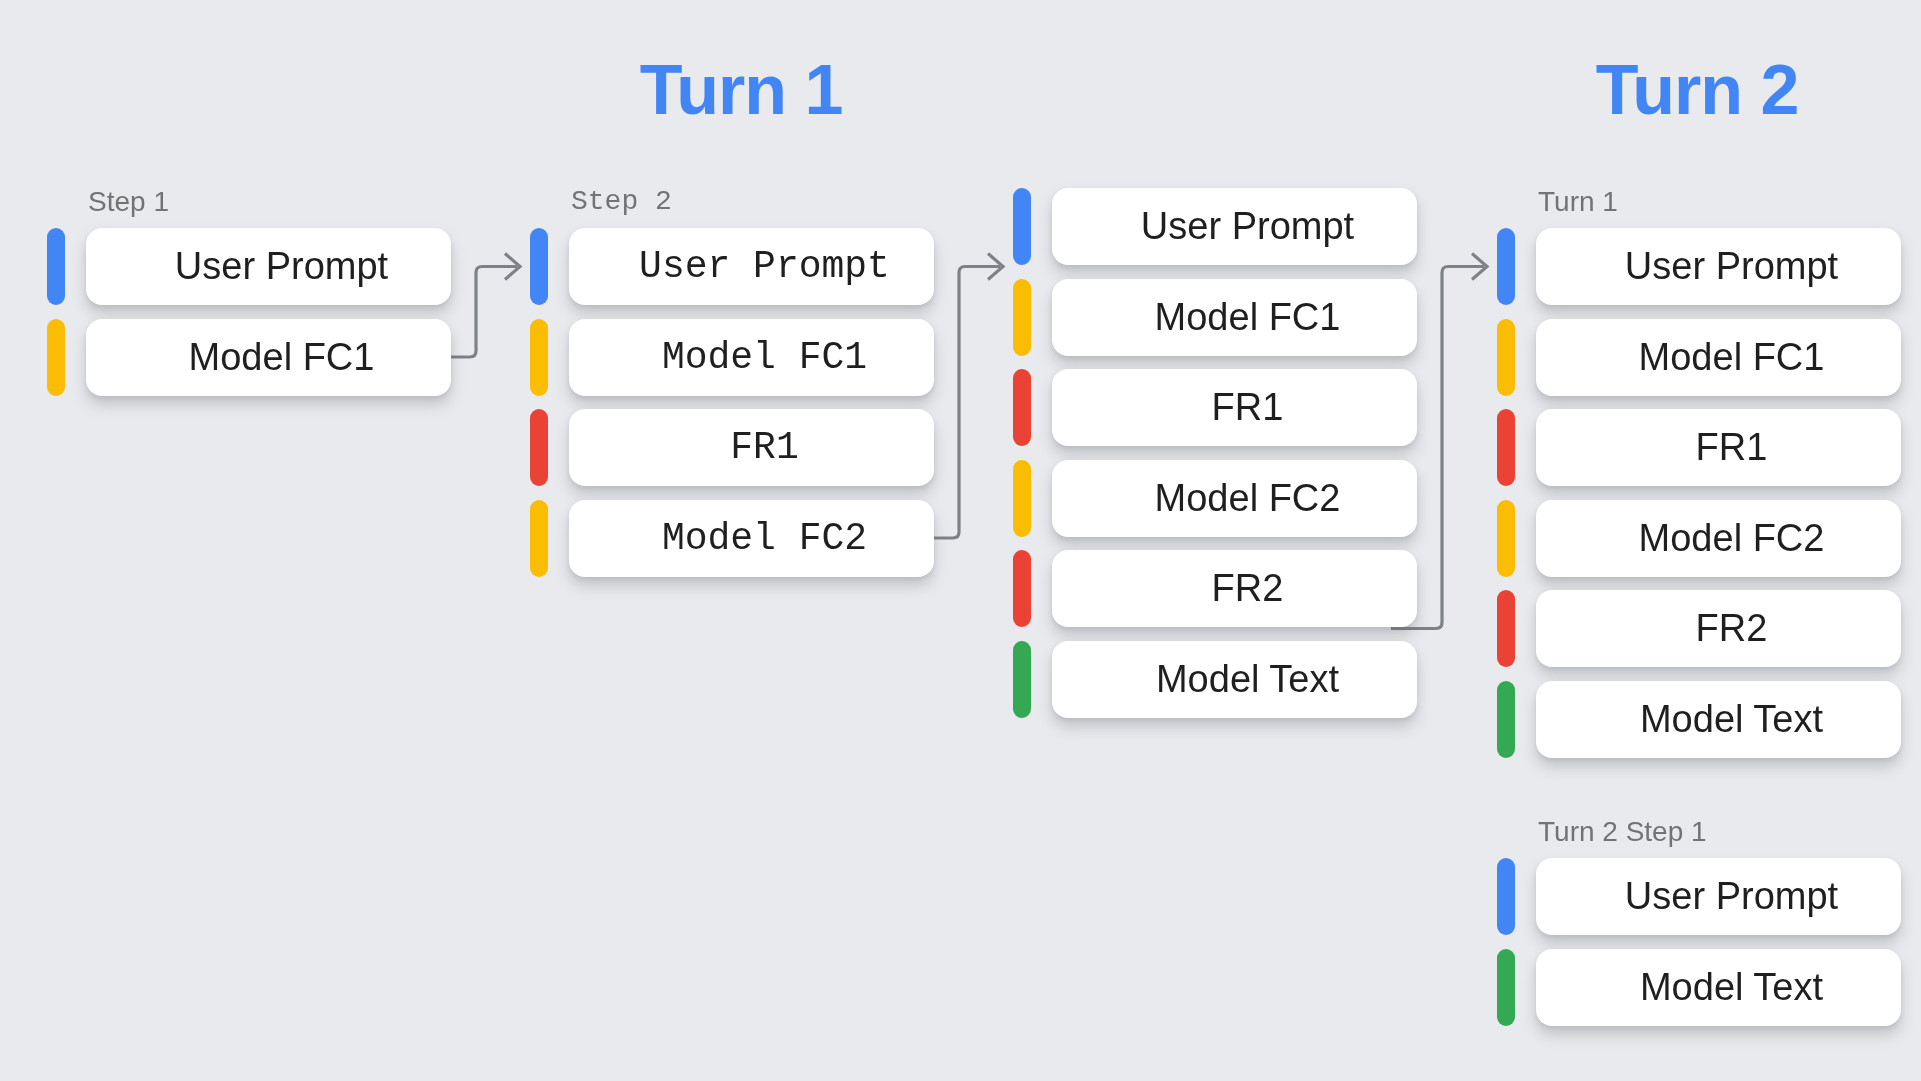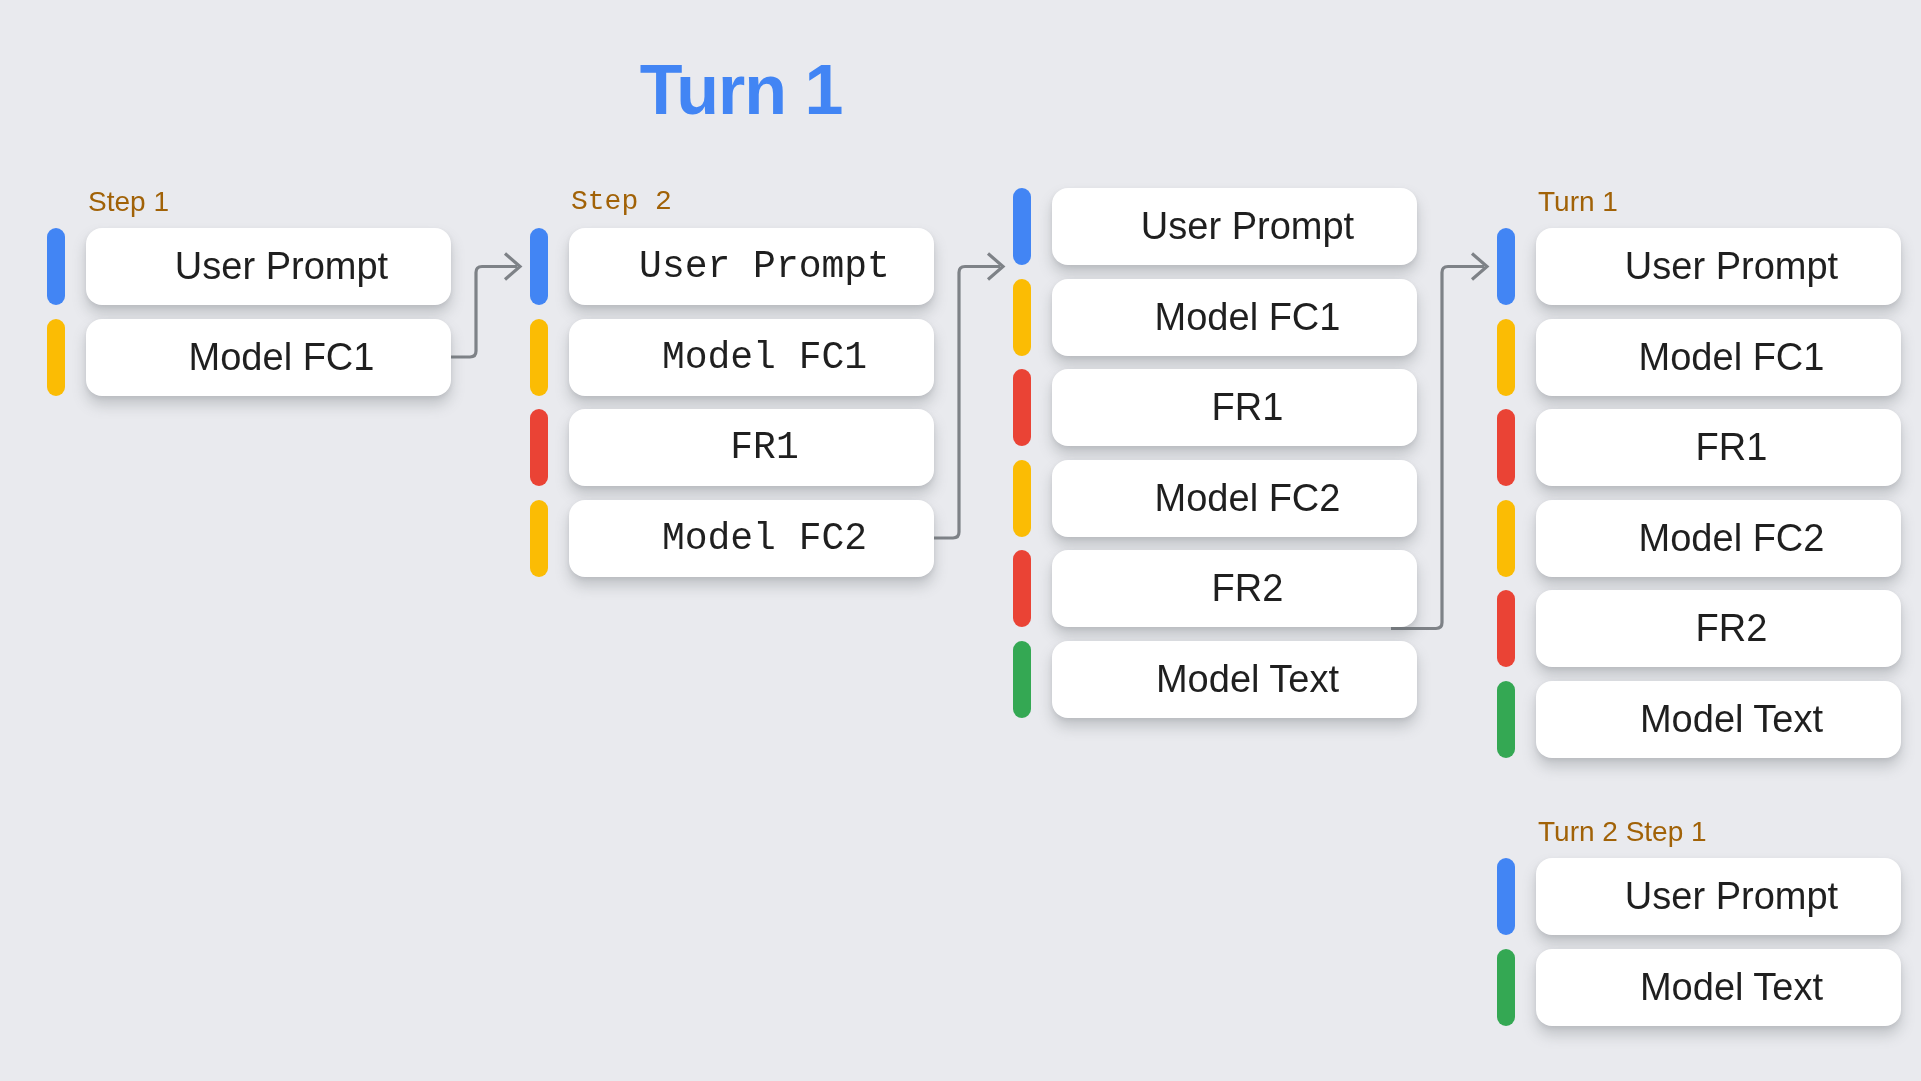--- a/index.html
+++ b/index.html
@@ -23,21 +23,21 @@
     letter-spacing: -1px;
     color: var(--heading-color, #4285F4);
     white-space: nowrap;
   }
   .column {
     position: absolute;
   }
   .col-label {
     font-size: 28px;
     line-height: 28px;
-    color: #a16207;
+    color: #737373;
     margin-left: 41px;
     margin-bottom: 12px;
     white-space: nowrap;
   }
   .cards {
     display: flex;
     flex-direction: column;
     row-gap: 13.5px;
   }
   .card {
@@ -80,20 +80,21 @@
     stroke-width: 3.2;
   }
 </style>
 </head>
 <body style="background: rgb(233, 234, 238);">
 
 <div class="canvas" style="background: rgb(233, 234, 238);">
 
   <div class="big-title" style="left: 741px; top: 50px;">Turn 1</div>
 
+  <div class="big-title" style="left: 1697px; top: 50px;">Turn 2</div>
 
   <svg class="arrows" width="1921" height="1081" viewBox="0 0 1921 1081">
       <path d="M 425 357 H 470 Q 476 357 476 351 V 272.5 Q 476 266.5 482 266.5 H 517"></path>
       <path d="M 505 253.5 L 520 266.5 L 505 279.5"></path>
       <path d="M 908 538 H 953 Q 959 538 959 532 V 272.5 Q 959 266.5 965 266.5 H 1000"></path>
       <path d="M 988 253.5 L 1003 266.5 L 988 279.5"></path>
       <path d="M 1391 628.5 H 1436 Q 1442 628.5 1442 622.5 V 272.5 Q 1442 266.5 1448 266.5 H 1484"></path>
       <path d="M 1472 253.5 L 1487 266.5 L 1472 279.5"></path>
     </svg>
 

